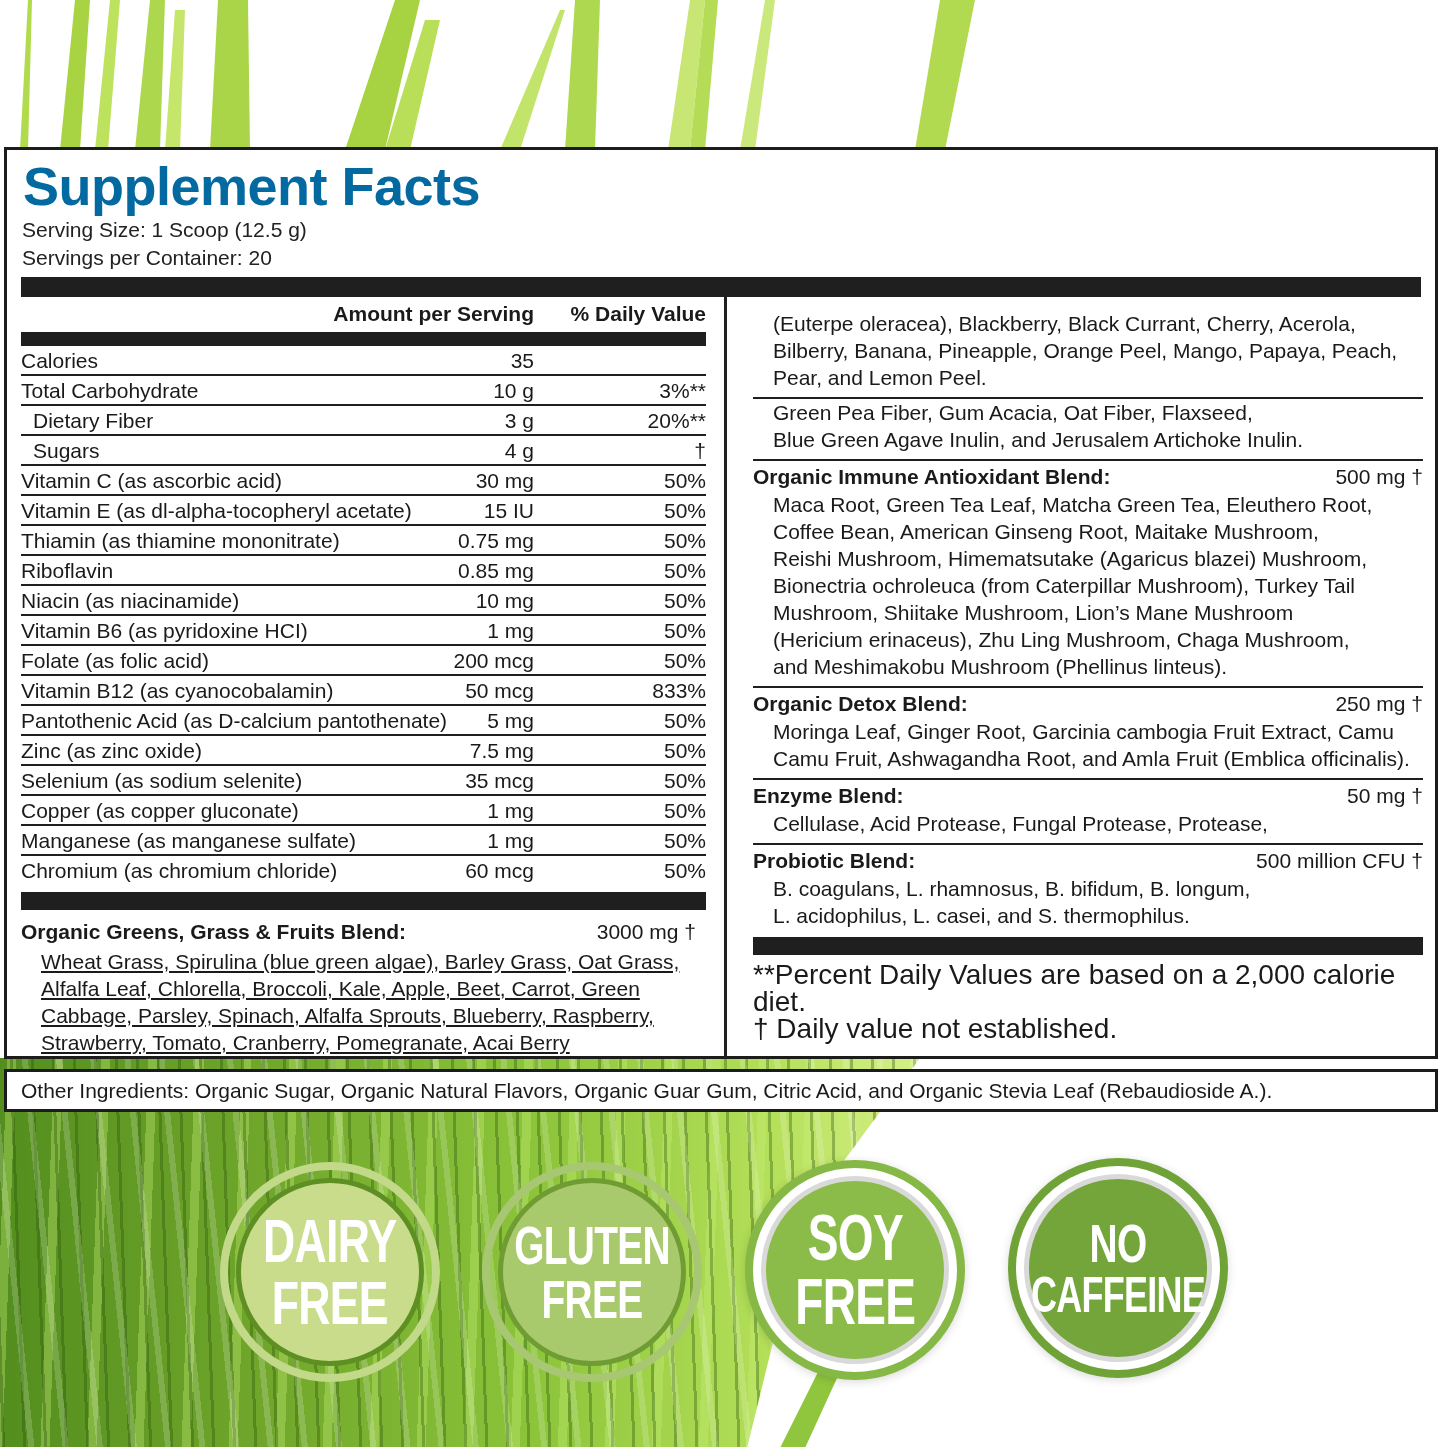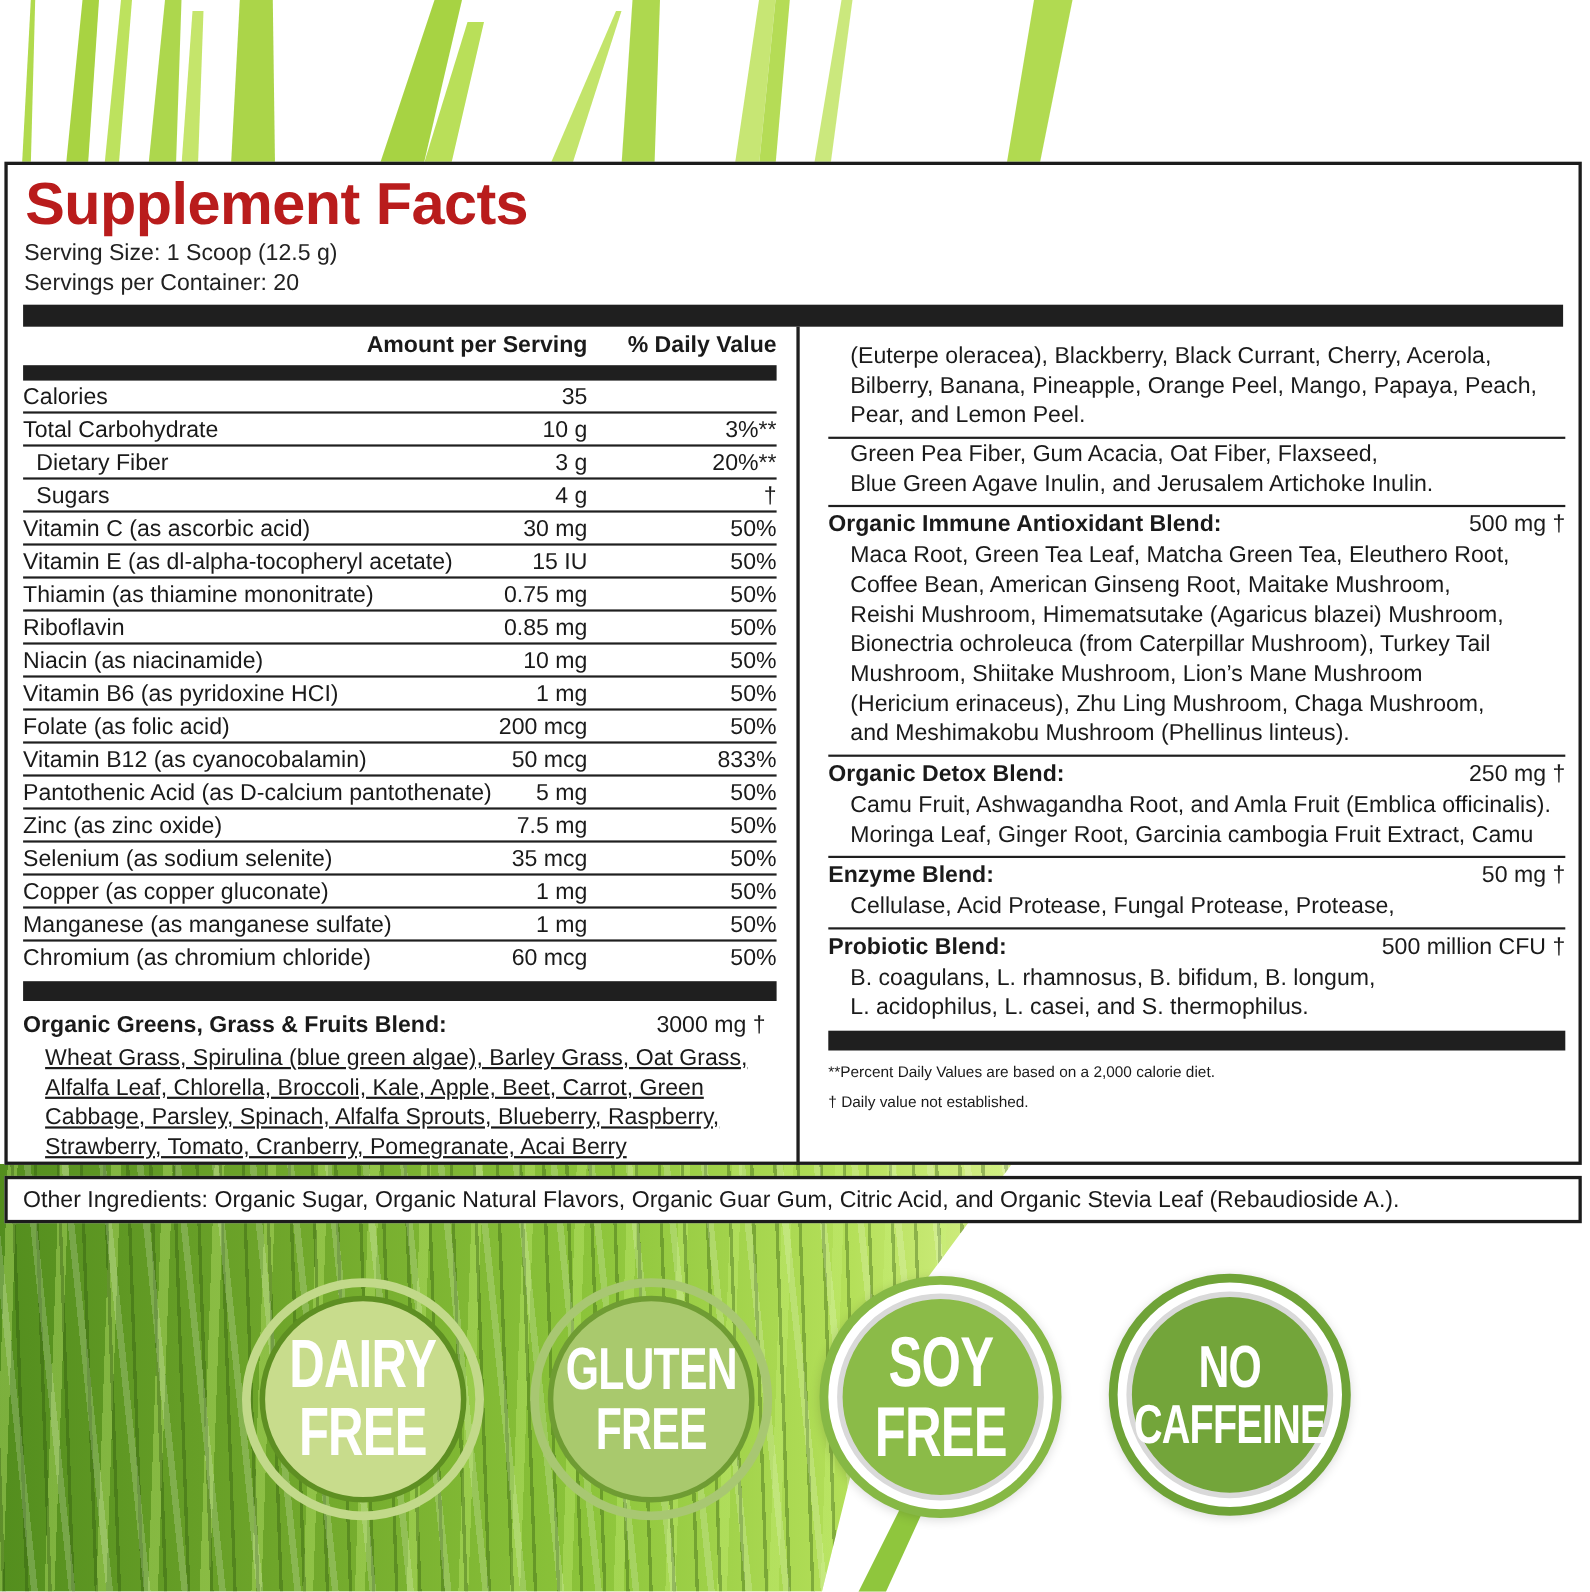--- a/index.html
+++ b/index.html
@@ -25,21 +25,21 @@
     clip-path: polygon(0 0, 100% 0, 88% 40%, 82% 100%, 0 100%);
   }
 
   
   .panel {
     position:absolute; left:4px; top:147px; width:1434px; height:912px;
     border:3px solid #1c1c1c; background:#fff; box-sizing:border-box;
   }
   .title {
     position:absolute; left:16px; top:6px; font-size:54px; font-weight:bold;
-    letter-spacing:-0.5px; color:#b91c1c; margin:0; line-height:60px;
+    letter-spacing:-0.5px; color:#0369a1; margin:0; line-height:60px;
   }
   .serving {
     position:absolute; left:15px; top:66px; font-size:21px; line-height:28px;
     color:#222;
   }
   .bar-full { position:absolute; left:14px; top:127px; width:1400px; height:20px; background:#1f1f1f; }
   .divider { position:absolute; left:717px; top:147px; width:3px; height:762px; background:#1f1f1f; }
 
   
   .left { position:absolute; left:14px; top:147px; width:685px; }
@@ -68,21 +68,21 @@
   .left .blend { margin-top:4px;text-decoration:underline; }
 
   
   .right { position:absolute; left:746px; top:160px; width:670px; }
   .r-cont { font-size:21px; line-height:27px; padding-left:20px; padding-bottom:6px; }
   .r-blend { border-top:2px solid #1f1f1f; font-size:21px; line-height:27px; padding-bottom:6px; }
   .r-blend .blend-head { height:28px; padding-top:2px; }
   .r-blend .blend-name { top:2px; }
   .r-blend .blend-amt { right:0; top:2px; }
   .bar-r { height:18px; background:#1f1f1f; margin-top:2px; }
-  .foot { font-size:14px; line-height:27px; padding-top:6px; }
+  .foot { font-size:28px; line-height:27px; padding-top:6px; }
 
   
   .other {
     position:absolute; left:4px; top:1069px; width:1434px; height:43px;
     border:3px solid #1c1c1c; background:#fff; box-sizing:border-box;
     font-size:21px; line-height:37px; padding-left:14px; white-space:nowrap;
   }
 
   
   .badge {
@@ -288,22 +288,22 @@
         <div>and Meshimakobu Mushroom (Phellinus linteus).</div>
       </div>
     </div>
 
     <div class="r-blend">
       <div class="blend-head">
         <span class="blend-name">Organic Detox Blend:</span>
         <span class="blend-amt">250 mg †</span>
       </div>
       <div class="blend-body">
+        <div>Moringa Leaf, Ginger Root, Garcinia cambogia Fruit Extract, Camu</div>
         <div>Camu Fruit, Ashwagandha Root, and Amla Fruit (Emblica officinalis).</div>
-        <div>Moringa Leaf, Ginger Root, Garcinia cambogia Fruit Extract, Camu</div>
       </div>
     </div>
 
     <div class="r-blend">
       <div class="blend-head">
         <span class="blend-name">Enzyme Blend:</span>
         <span class="blend-amt">50 mg †</span>
       </div>
       <div class="blend-body">
         <div>Cellulase, Acid Protease, Fungal Protease, Protease,</div>

